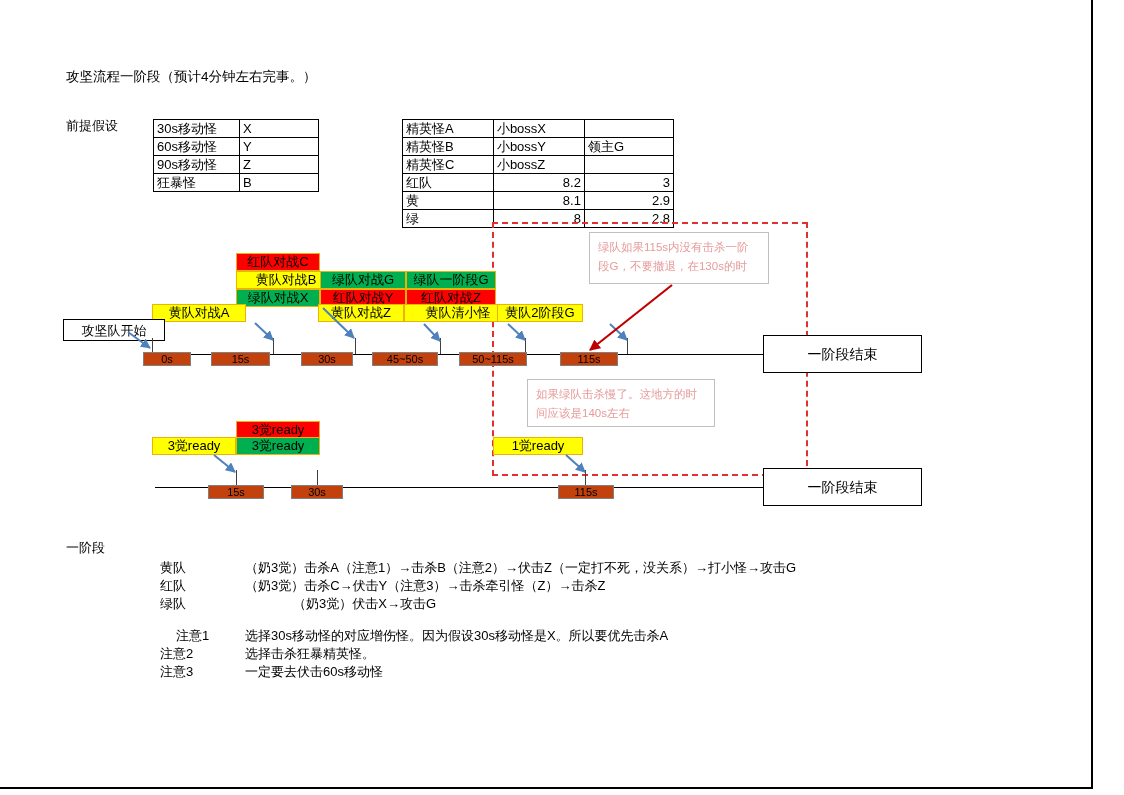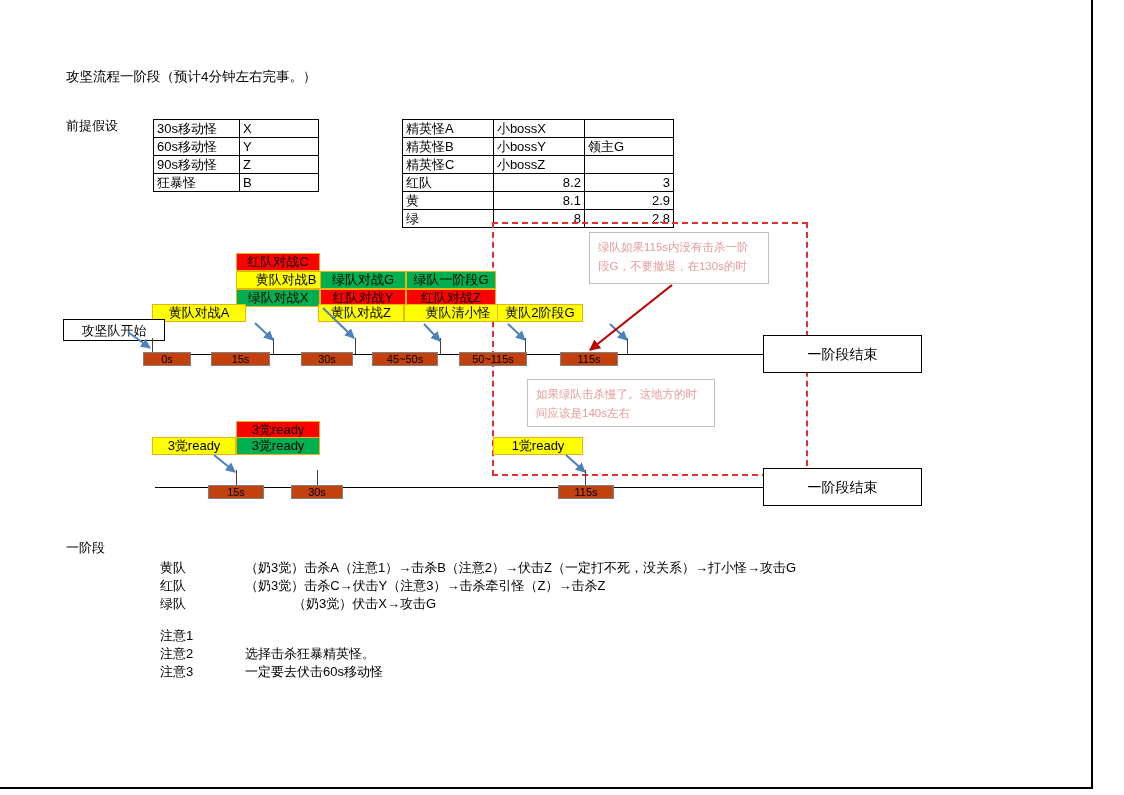--- a/index.html
+++ b/index.html
@@ -304,21 +304,22 @@
 
   <div class="team-name" style="left:160px; top:559px;">黄队</div>
   <div class="team-desc" style="left:245px; top:559px;">（奶3觉）击杀A（注意1）→击杀B（注意2）→伏击Z（一定打不死，没关系）→打小怪→攻击G</div>
 
   <div class="team-name" style="left:160px; top:577px;">红队</div>
   <div class="team-desc" style="left:245px; top:577px;">（奶3觉）击杀C→伏击Y（注意3）→击杀牵引怪（Z）→击杀Z</div>
 
   <div class="team-name" style="left:160px; top:595px;">绿队</div>
   <div class="team-desc" style="left:245px; top:595px;margin-left:48px;">（奶3觉）伏击X→攻击G</div>
 
-  <div class="team-name" style="left:160px; top:627px;">注意1</div>
+  <div class="team-name" style="left:176px; top:627px;">注意1</div>
+  <div class="team-desc" style="left:245px; top:627px;">选择30s移动怪的对应增伤怪。因为假设30s移动怪是X。所以要优先击杀A</div>
 
   <div class="team-name" style="left:160px; top:645px;">注意2</div>
   <div class="team-desc" style="left:245px; top:645px;">选择击杀狂暴精英怪。</div>
 
   <div class="team-name" style="left:160px; top:663px;">注意3</div>
   <div class="team-desc" style="left:245px; top:663px;">一定要去伏击60s移动怪</div>
 
 </div>
 
 </body></html>

